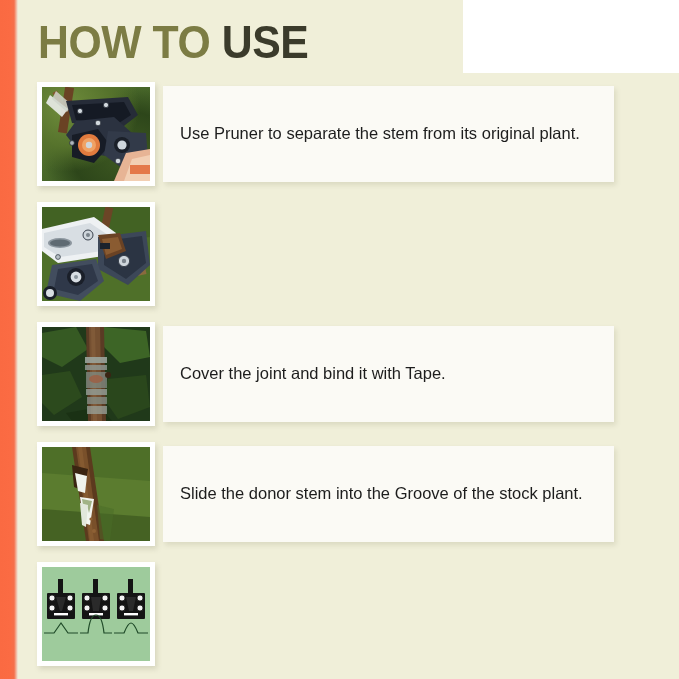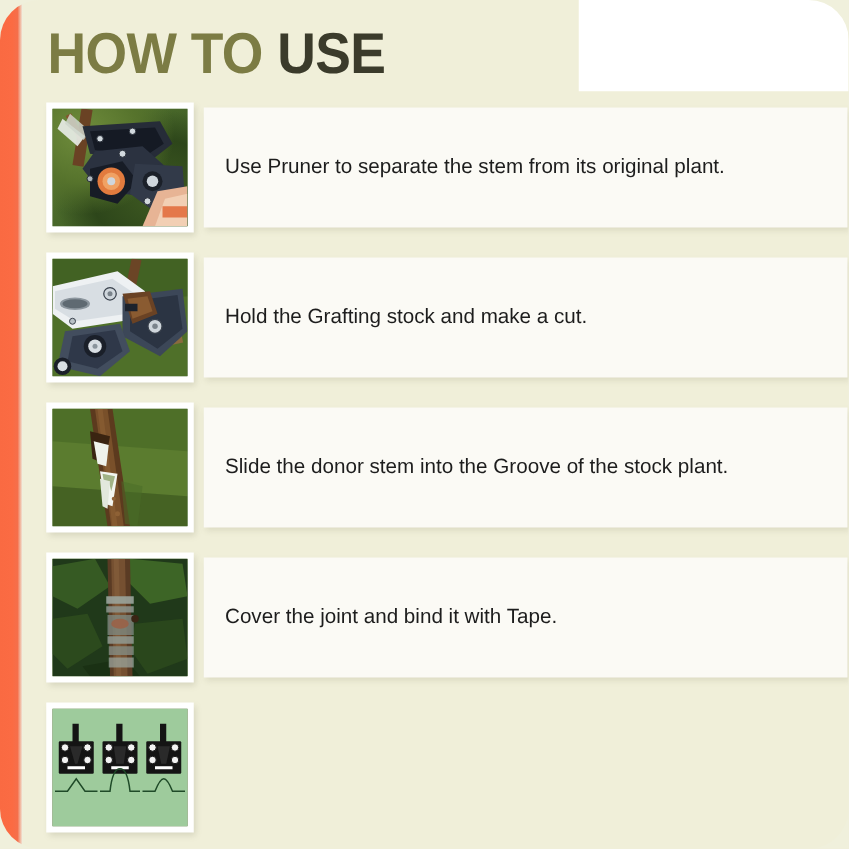--- a/index.html
+++ b/index.html
@@ -13,21 +13,20 @@
     background: #f0f0dc;
     font-family: "Liberation Sans", sans-serif;
   }
 
   #page {
     position: relative;
     width: 679px;
     height: 679px;
     background: #f0efd9;
     overflow: hidden;
-    border-radius: 32px;
   }
 
   
   .accent-bar {
     position: absolute;
     left: 0;
     top: 0;
     width: 18px;
     height: 679px;
     background: linear-gradient(to right,
@@ -95,21 +94,21 @@
     height: 100%;
     overflow: hidden;
     position: relative;
     background: #4a6b2a;
   }
 
   .text-panel {
     position: absolute;
     left: 163px;
     top: 4px;
-    width: 515px;
+    width: 451px;
     height: 96px;
     background: #fbfaf5;
     box-shadow: 2px 3px 5px rgba(120,120,90,0.18);
     display: flex;
     align-items: center;
     box-sizing: border-box;
     padding: 0 16px 0 17px;
   }
   .step-text {
     font-family: "Liberation Sans", sans-serif;
@@ -225,51 +224,20 @@
               <circle cx="8" cy="86" r="4" fill="#d8dee3"></circle>
               <circle cx="46" cy="28" r="5" fill="#cfd6dc" stroke="#3a424d" stroke-width="1"></circle>
               <circle cx="46" cy="28" r="2" fill="#7a838b"></circle>
               <circle cx="82" cy="54" r="5.6" fill="#cfd6dc" stroke="#3a424d" stroke-width="1"></circle>
               <circle cx="82" cy="54" r="2.2" fill="#7a838b"></circle>
               <circle cx="16" cy="50" r="2.4" fill="#b9c1c7" stroke="#3a424d" stroke-width="0.8"></circle>
             </svg>
           </div>
         </div>
       </div>
-      <div class="text-panel">
-        <div class="step-text">Hold the Grafting stock and make a cut.</div>
-      </div>
-    </div>
-
-    <div class="step-row">
-      <div class="thumb-frame">
-        <div class="thumb-img">
-          <div class="art bg-foliage-3">
-            <svg viewBox="0 0 108 94" width="100%" height="100%" preserveAspectRatio="none">
-              <rect x="0" y="0" width="108" height="94" fill="#5b7c2f"></rect>
-              <path d="M0,0 L108,0 L108,34 L0,26 Z" fill="#4a6b27" opacity="0.75"></path>
-              <path d="M0,62 L108,70 L108,94 L0,94 Z" fill="#3d5a20" opacity="0.75"></path>
-              <path d="M30,0 L48,0 L62,94 L44,94 Z" fill="#5c3a1e"></path>
-              <path d="M34,0 L44,0 L57,94 L47,94 Z" fill="#79502a"></path>
-              <path d="M36,0 L40,0 L52,94 L48,94 Z" fill="#8e6135" opacity="0.6"></path>
-              <path d="M30,18 L46,22 L42,44 L32,40 Z" fill="#3a2411"></path>
-              <path d="M33,26 L45,29 L43,46 L36,44 Z" fill="#f0f3ec"></path>
-              <path d="M38,50 L52,52 L48,78 L42,76 Z" fill="#f2f5ef"></path>
-              <path d="M40,52 L50,54 L47,66 L45,58 L43,70 Z" fill="#5e7c2f" opacity="0.55"></path>
-              <path d="M38,56 L46,58 L44,80 L40,78 Z" fill="#e2e8dc"></path>
-              <path d="M55,58 L72,62 L68,94 L58,92 Z" fill="#4a6b27" opacity="0.5"></path>
-              <circle cx="52" cy="84" r="2" fill="#8e6135"></circle>
-              <circle cx="49" cy="72" r="1.6" fill="#8e6135"></circle>
-            </svg>
-          </div>
-        </div>
-      </div>
-      <div class="text-panel">
-        <div class="step-text">Slide the donor stem into the Groove of the stock plant.</div>
-      </div>
     </div>
 
     <div class="step-row">
       <div class="thumb-frame">
         <div class="thumb-img">
           <div class="art bg-foliage-4">
             <svg viewBox="0 0 108 94" width="100%" height="100%" preserveAspectRatio="none">
               <rect x="0" y="0" width="108" height="94" fill="#20391a"></rect>
               <path d="M0,6 L34,0 L46,22 L20,40 L0,30 Z" fill="#365a23"></path>
               <path d="M62,0 L104,4 L108,30 L78,36 L60,18 Z" fill="#3d6526"></path>
@@ -292,20 +260,48 @@
         </div>
       </div>
       <div class="text-panel">
         <div class="step-text">Cover the joint and bind it with Tape.</div>
       </div>
     </div>
 
     <div class="step-row">
       <div class="thumb-frame">
         <div class="thumb-img">
+          <div class="art bg-foliage-3">
+            <svg viewBox="0 0 108 94" width="100%" height="100%" preserveAspectRatio="none">
+              <rect x="0" y="0" width="108" height="94" fill="#5b7c2f"></rect>
+              <path d="M0,0 L108,0 L108,34 L0,26 Z" fill="#4a6b27" opacity="0.75"></path>
+              <path d="M0,62 L108,70 L108,94 L0,94 Z" fill="#3d5a20" opacity="0.75"></path>
+              <path d="M30,0 L48,0 L62,94 L44,94 Z" fill="#5c3a1e"></path>
+              <path d="M34,0 L44,0 L57,94 L47,94 Z" fill="#79502a"></path>
+              <path d="M36,0 L40,0 L52,94 L48,94 Z" fill="#8e6135" opacity="0.6"></path>
+              <path d="M30,18 L46,22 L42,44 L32,40 Z" fill="#3a2411"></path>
+              <path d="M33,26 L45,29 L43,46 L36,44 Z" fill="#f0f3ec"></path>
+              <path d="M38,50 L52,52 L48,78 L42,76 Z" fill="#f2f5ef"></path>
+              <path d="M40,52 L50,54 L47,66 L45,58 L43,70 Z" fill="#5e7c2f" opacity="0.55"></path>
+              <path d="M38,56 L46,58 L44,80 L40,78 Z" fill="#e2e8dc"></path>
+              <path d="M55,58 L72,62 L68,94 L58,92 Z" fill="#4a6b27" opacity="0.5"></path>
+              <circle cx="52" cy="84" r="2" fill="#8e6135"></circle>
+              <circle cx="49" cy="72" r="1.6" fill="#8e6135"></circle>
+            </svg>
+          </div>
+        </div>
+      </div>
+      <div class="text-panel">
+        <div class="step-text">Slide the donor stem into the Groove of the stock plant.</div>
+      </div>
+    </div>
+
+    <div class="step-row">
+      <div class="thumb-frame">
+        <div class="thumb-img">
           <div class="art bg-mint">
             <svg viewBox="0 0 108 94" width="100%" height="100%" preserveAspectRatio="none">
               <rect x="0" y="0" width="108" height="94" fill="#9ecb9c"></rect>
 
               <rect x="5" y="26" width="28" height="26" fill="#141414" rx="1"></rect>
               <rect x="16" y="12" width="5" height="16" fill="#141414"></rect>
               <path d="M14,30 L24,30 L20,44 L18,44 Z" fill="#2a2a2a"></path>
               <circle cx="10" cy="31" r="3" fill="#f2f2f2" stroke="#141414" stroke-width="0.8"></circle>
               <circle cx="28" cy="31" r="3" fill="#f2f2f2" stroke="#141414" stroke-width="0.8"></circle>
               <circle cx="10" cy="41" r="3" fill="#f2f2f2" stroke="#141414" stroke-width="0.8"></circle>

